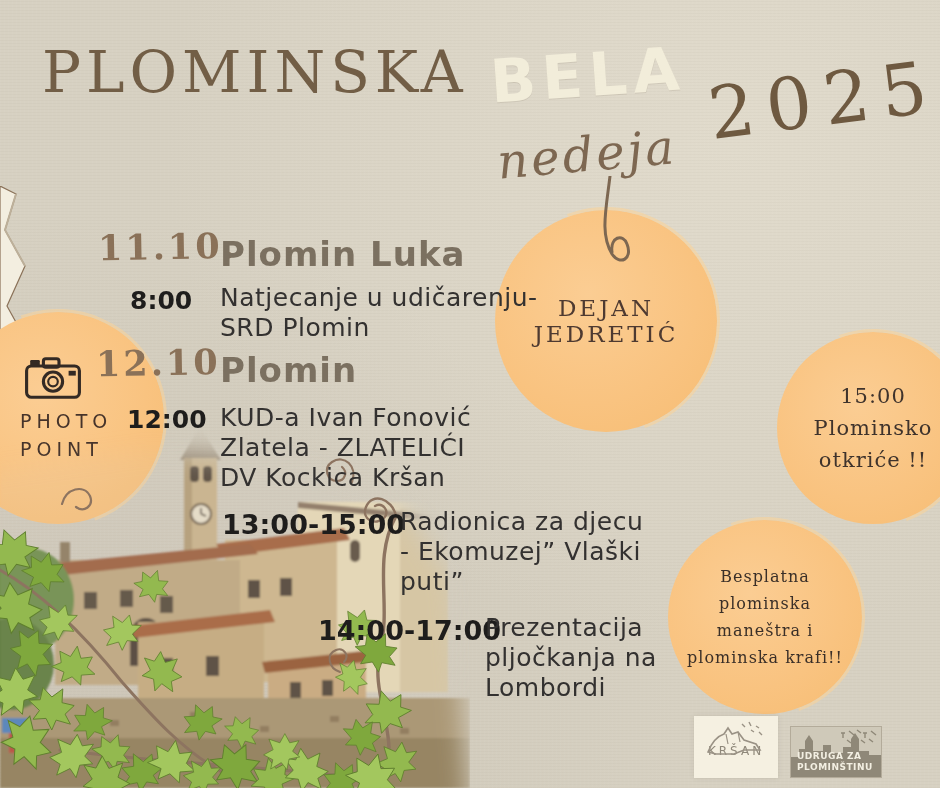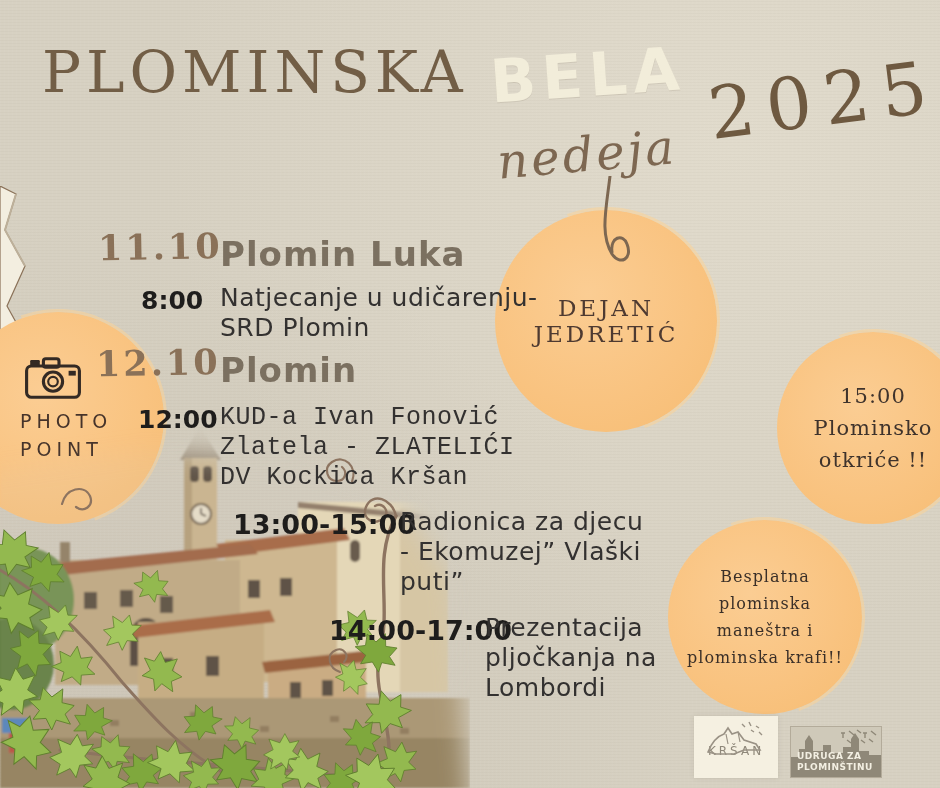--- a/index.html
+++ b/index.html
@@ -44,28 +44,28 @@
   }
 
   
   .date { z-index:5; font-family:"DejaVu Serif", serif; font-weight:bold;
           font-size:35px; color:#8a7158; letter-spacing:3px; transform:rotate(-1deg); }
   .date-1 { left:98px;  top:226px; }
   .date-2 { left:96px;  top:342px; }
   .place { z-index:5; font-weight:bold; font-size:34px; color:#7b7060; letter-spacing:1px; }
   .place-1 { left:220px; top:234px; }
   .place-2 { left:220px; top:350px; }
-  .time { z-index:5; font-weight:bold; color:#1e1d1c;margin-left:11px; }
+  .time { z-index:5; font-weight:bold; color:#1e1d1c; }
   .time-1 { left:130px; top:286px; font-size:25px; }
   .time-2 { left:127px; top:405px; font-size:25px; }
   .time-3 { left:222px; top:509px; font-size:27px; }
   .time-4 { left:318px; top:615px; font-size:27px; }
   .ev { z-index:5; font-size:25px; color:#333130; line-height:30px; letter-spacing:0.5px; }
   .ev-1 { left:220px; top:283px; }
-  .ev-2 { left:220px; top:403px;font-family:Liberation Mono, monospace; }
+  .ev-2 { left:220px; top:403px; }
   .ev-3 { left:400px; top:507px; }
   .ev-4 { left:485px; top:613px; }
 
   
   .bubble {
     position:absolute; border-radius:50%; z-index:2;
     background:radial-gradient(circle at 42% 38%, #fbcd93 0%, #f9c380 58%, #f6bc72 100%);
     display:flex; flex-direction:column; align-items:center; justify-content:center;
     text-align:center;
   }

